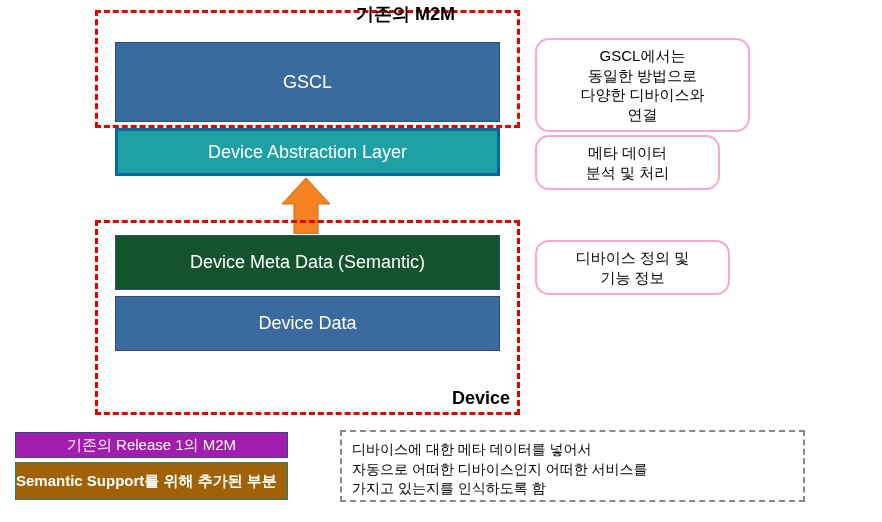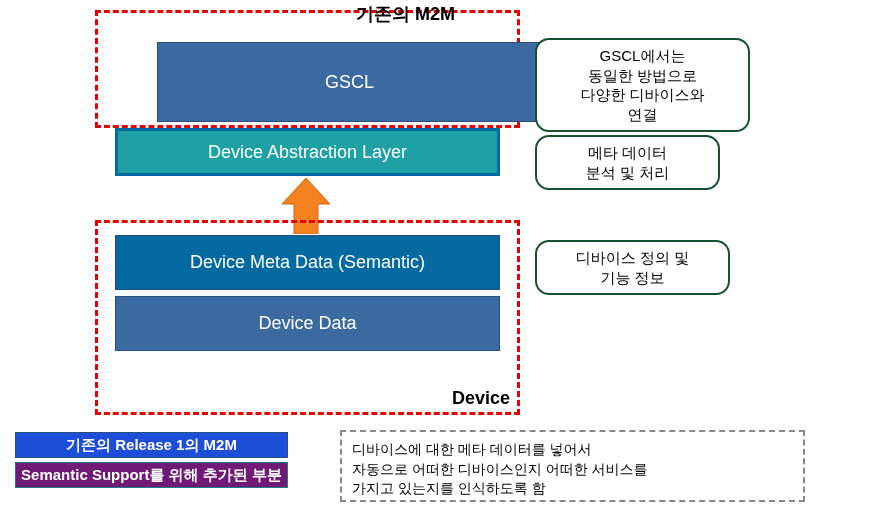--- a/index.html
+++ b/index.html
@@ -48,46 +48,45 @@
       align-items: center;
       justify-content: center;
       color: #fff;
       font-size: 18px;
     }
     .gscl-block {
       left: 115px; top: 42px;
       width: 385px; height: 80px;
       background: #3b6aa0;
       border: 1px solid #2a4f7a;
-      margin-left: 42px;
     }
     .dal-block {
       left: 115px; top: 128px;
       width: 385px; height: 48px;
       background: #1fa0a5;
       border: 3px solid #0369a1;
     }
     .meta-block {
       left: 115px; top: 235px;
       width: 385px; height: 55px;
-      background: #0369a1;
+      background: #14532d;
       border: 1px solid #2a4f7a;
     }
     .data-block {
       left: 115px; top: 296px;
       width: 385px; height: 55px;
       background: #3b6aa0;
       border: 1px solid #2a4f7a;
       justify-content: center;
     }
 
     .callout {
       position: absolute;
       background: #fff;
-      border: 2px solid #14532d;
+      border: 2px solid #f9a8d4;
       border-radius: 14px;
       padding: 6px 12px;
       text-align: center;
       font-size: 15px;
       line-height: 1.3;
       white-space: pre-line;
     }
     .callout1 { left: 535px; top: 38px; width: 215px; }
     .callout2 { left: 535px; top: 135px; width: 185px; }
     .callout3 { left: 535px; top: 240px; width: 195px; }
@@ -98,43 +97,43 @@
       top: 178px;
       width: 48px;
       height: 56px;
     }
     .arrow svg { display: block; }
 
     .legend1 {
       position: absolute;
       left: 15px; top: 432px;
       width: 273px; height: 26px;
-      background: #1d4ed8;
+      background: #a21caf;
       border: 1px solid #2a4f7a;
       color: #fff;
       text-align: center;
       font-size: 15px;
-      font-weight: bold;
+      font-weight: normal;
       display: flex;
       align-items: center;
       justify-content: center;
     }
     .legend2 {
       position: absolute;
       left: 15px; top: 462px;
-      width: 273px; height: 26px;
-      background: #701a75;
+      width: 273px; height: 38px;
+      background: #a16207;
       border: 1px solid #168085;
       color: #fff;
       text-align: center;
       font-size: 15px;
       font-weight: bold;
       display: flex;
       align-items: center;
-      justify-content: center;
+      justify-content: flex-start;
     }
     .note-box {
       position: absolute;
       left: 340px; top: 430px;
       width: 465px; height: 72px;
       border: 2px dashed #888;
       padding: 8px 10px;
       font-size: 14px;
       line-height: 1.4;
       white-space: pre-line;

